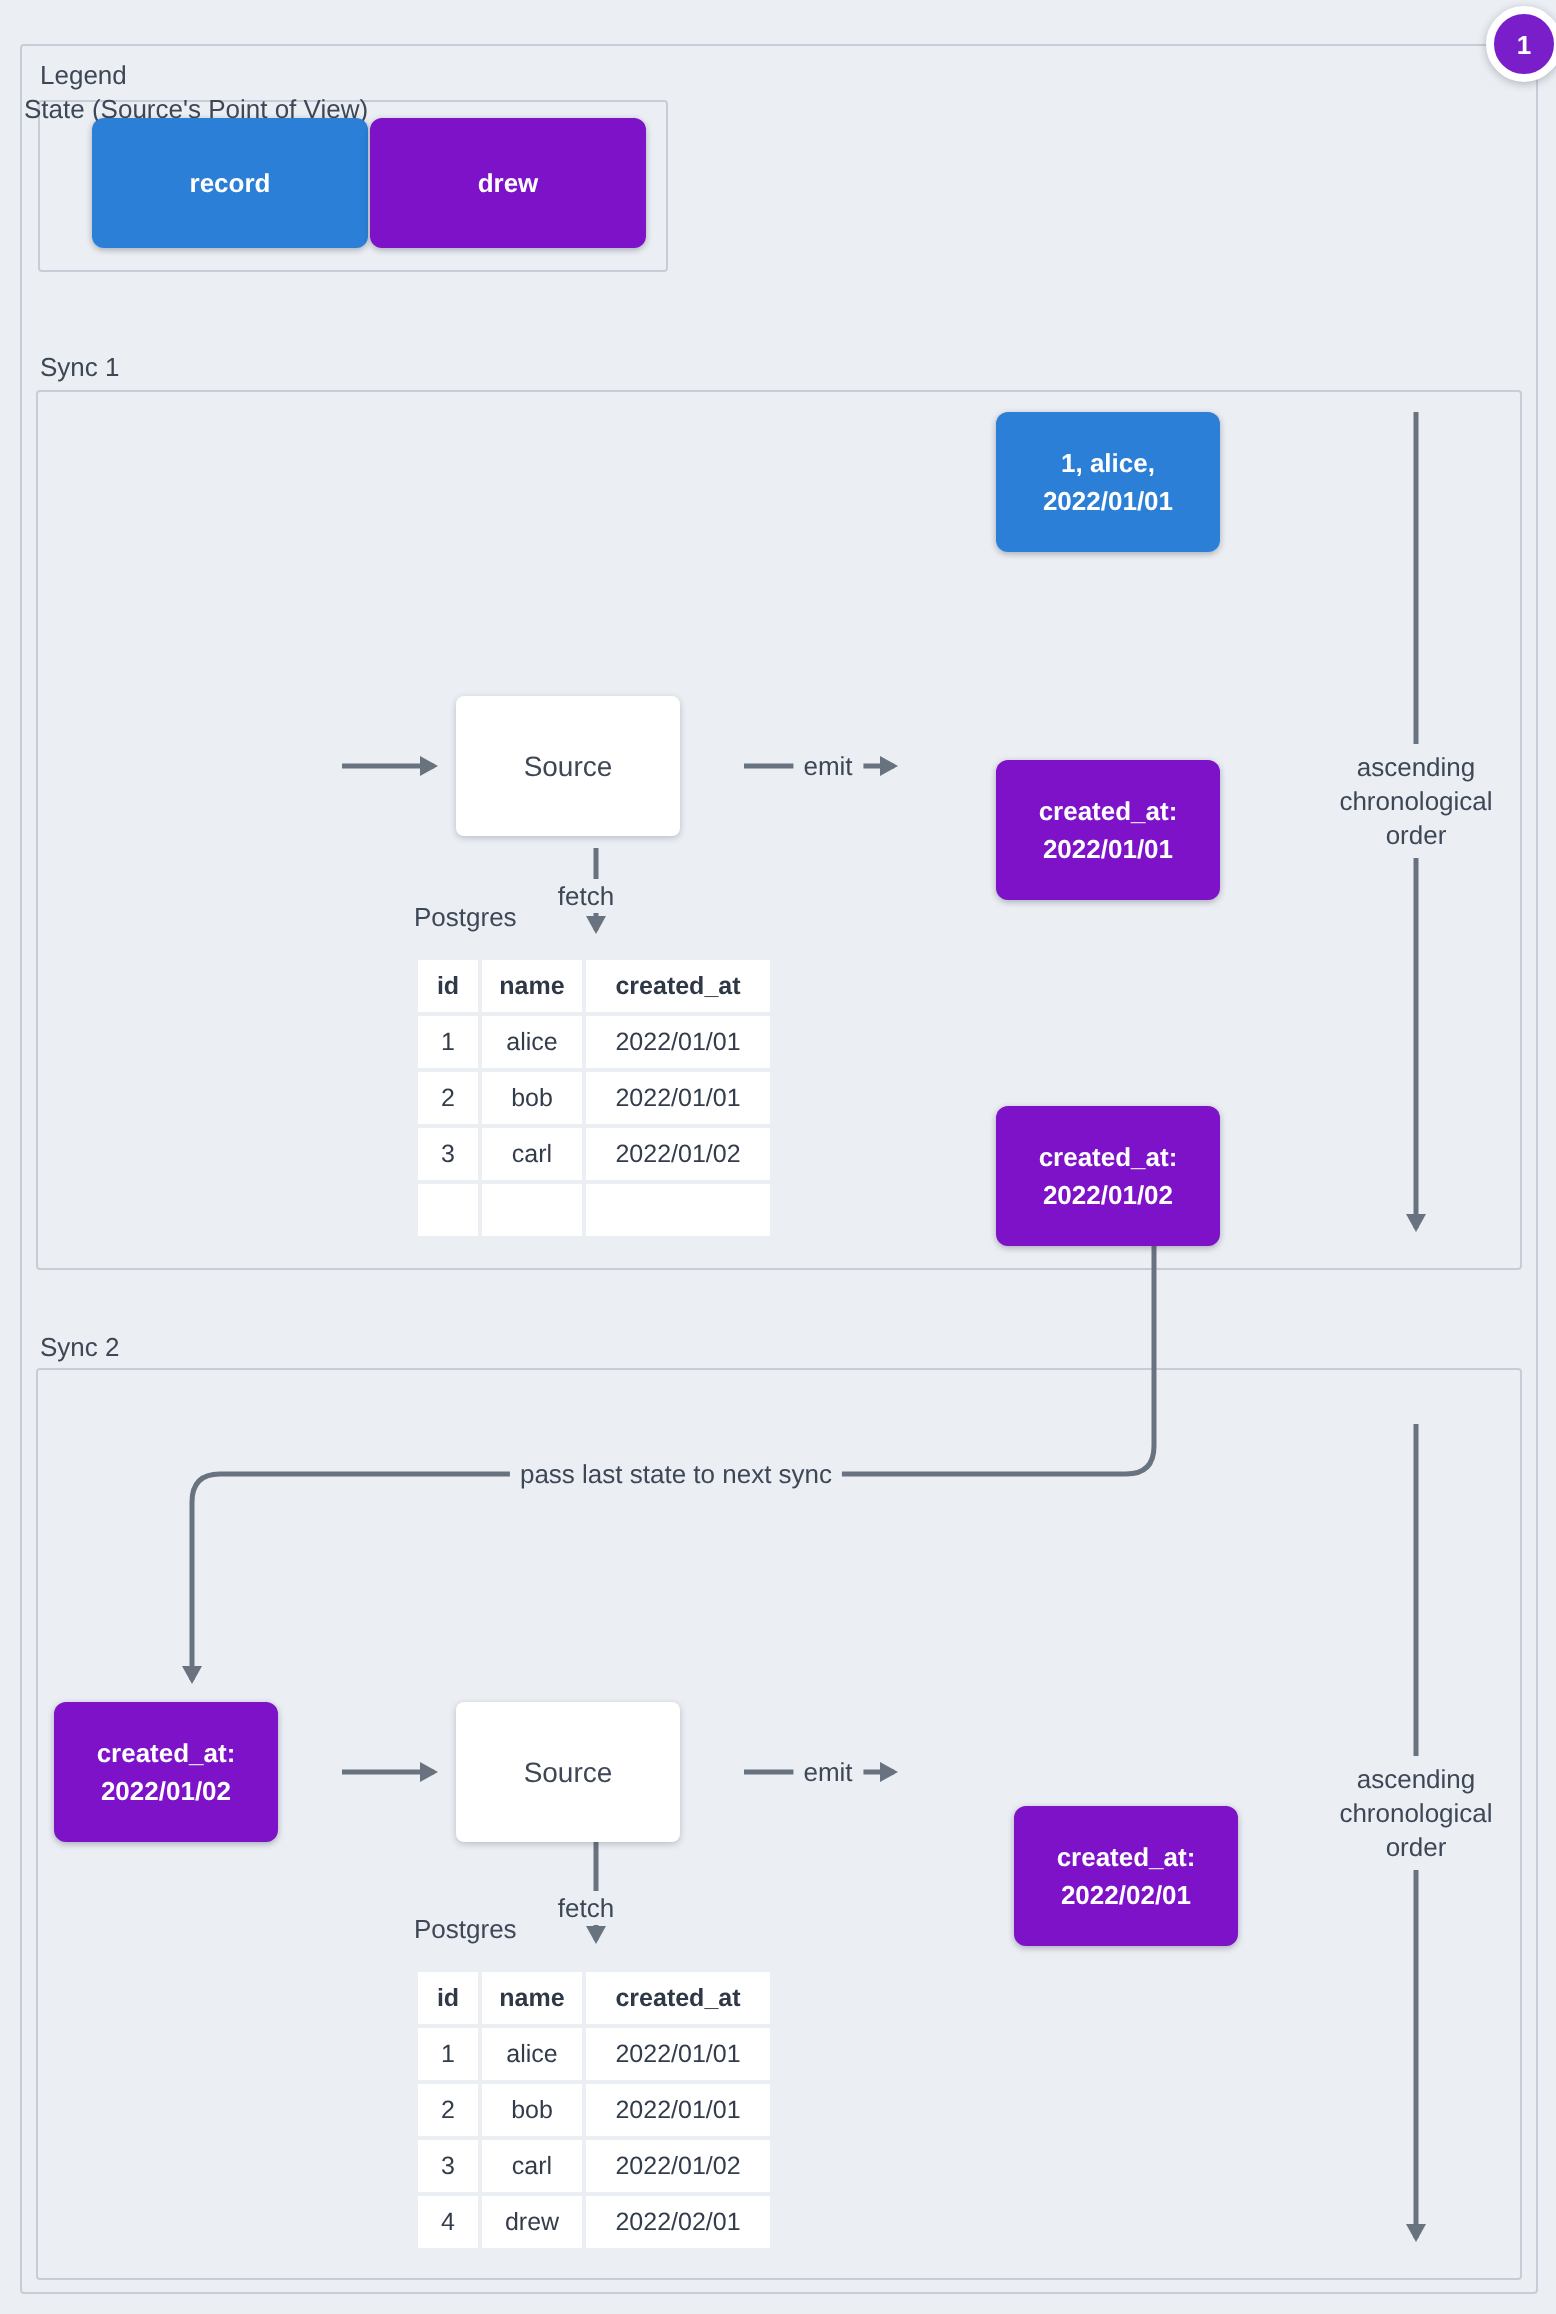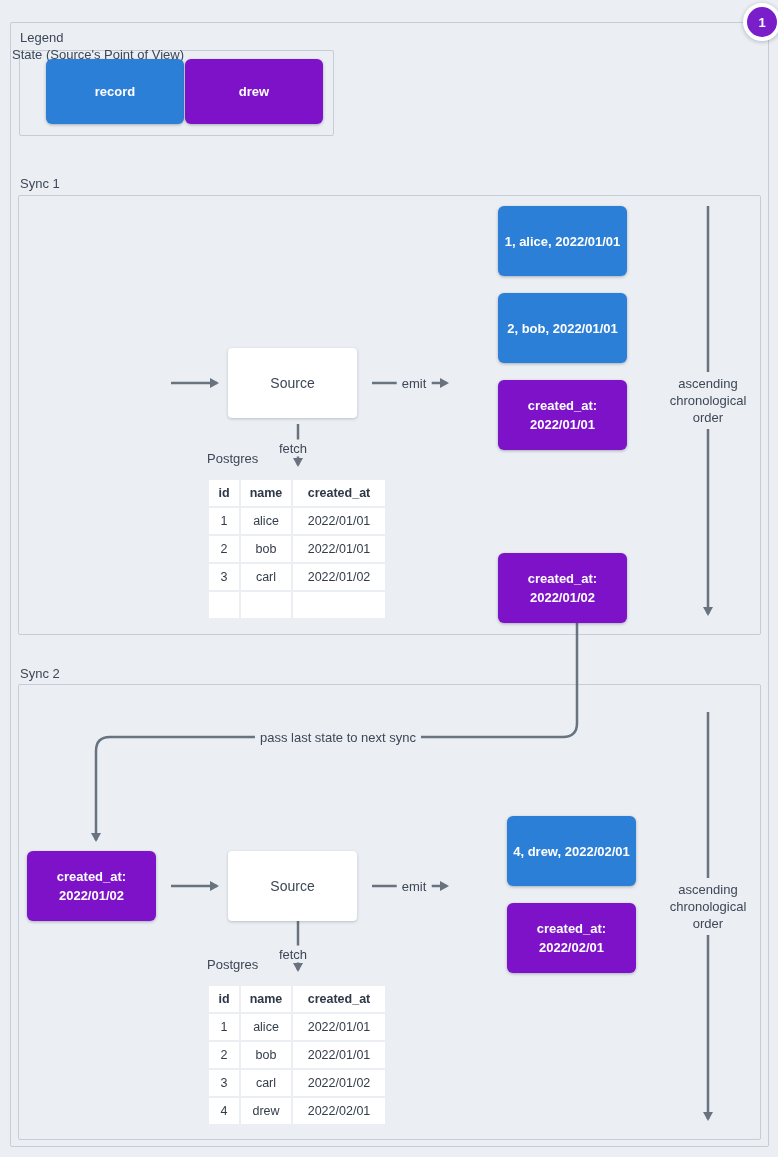--- a/index.html
+++ b/index.html
@@ -11,21 +11,21 @@
     --state:#7d12c8;
     --line:#68737f;
   }
   html,body{margin:0;padding:0;}
   body{font-family:"Liberation Sans", sans-serif; background:var(--bg);}
   .stage{position:relative;width:778px;height:1157px;background:var(--bg);overflow:hidden;}
   .panel{position:absolute;border:1px solid var(--panel-border);border-radius:2px;background:transparent;z-index:0;}
   .wires{position:absolute;left:0;top:0;z-index:1;pointer-events:none;}
   .lbl{position:absolute;color:var(--ink);font-size:13px;line-height:15px;z-index:2;white-space:nowrap;}
   .linelabel{position:absolute;background:var(--bg);color:var(--ink);font-size:13px;line-height:17px;padding:0 5px;z-index:2;white-space:nowrap;transform:translate(-50%,-50%);}
-  .box{position:absolute;width:129px;height:70px;border-radius:6px;display:flex;flex-direction:column;align-items:center;justify-content:center;color:#fff;font-size:13px;font-weight:bold;z-index:2;box-shadow:0 1px 3px rgba(40,50,70,.35);text-align:center;line-height:19px;}
+  .box{position:absolute;width:112px;height:70px;border-radius:6px;display:flex;flex-direction:column;align-items:center;justify-content:center;color:#fff;font-size:13px;font-weight:bold;z-index:2;box-shadow:0 1px 3px rgba(40,50,70,.35);text-align:center;line-height:19px;}
   .box.record{background:var(--record);}
   .box.state{background:var(--state);}
   .box.white{background:#fff;color:var(--ink);font-weight:normal;font-size:14px;box-shadow:0 1px 3px rgba(40,50,70,.25);border-radius:4px;}
   .ordernote{position:absolute;width:96px;background:var(--bg);color:var(--ink);font-size:13px;line-height:17px;text-align:center;z-index:2;padding:3px 0;}
   .badge{position:absolute;left:743px;top:3px;width:30px;height:30px;background:#7a1ec9;border:4px solid #ffffff;border-radius:50%;display:flex;align-items:center;justify-content:center;color:#fff;font-size:13px;font-weight:bold;z-index:3;box-shadow:0 1px 4px rgba(40,50,70,.3);}
   table.pg{position:absolute;border-collapse:separate;border-spacing:2px;z-index:2;}
   table.pg th, table.pg td{background:#ffffff;color:var(--table-ink);font-size:12.5px;height:26px;text-align:center;padding:0 8px;}
   table.pg th{font-weight:bold;color:#2f3847;}
   table.pg .c-id{min-width:14px;}
   table.pg .c-name{min-width:34px;}
@@ -104,23 +104,20 @@
       <td></td>
       <td></td>
       <td></td>
     </tr>
   </tbody>
     </table>
 
   <div class="box record" style="left:498px;top:206px;">
     <span>1, alice, 2022/01/01</span>
   </div>
-  <div class="box record" style="left:498px;top:293px;">
-    <span>2, bob, 2022/01/01</span>
-  </div>
   <div class="box state" style="left:498px;top:380px;">
     <span>created_at:</span>
     <span>2022/01/01</span>
   </div>
   <div class="box state" style="left:498px;top:553px;">
     <span>created_at:</span>
     <span>2022/01/02</span>
   </div>
 
   <div class="ordernote" style="left:660px;top:372px;">ascending chronological order</div>
@@ -164,23 +161,20 @@
       <td>2022/01/02</td>
     </tr>
     <tr>
       <td>4</td>
       <td>drew</td>
       <td>2022/02/01</td>
     </tr>
   </tbody>
     </table>
 
-  <div class="box record" style="left:507px;top:816px;">
-    <span>4, drew, 2022/02/01</span>
-  </div>
   <div class="box state" style="left:507px;top:903px;">
     <span>created_at:</span>
     <span>2022/02/01</span>
   </div>
 
   <div class="ordernote" style="left:660px;top:878px;">ascending chronological order</div>
 
 </div>
 
 </body></html>

